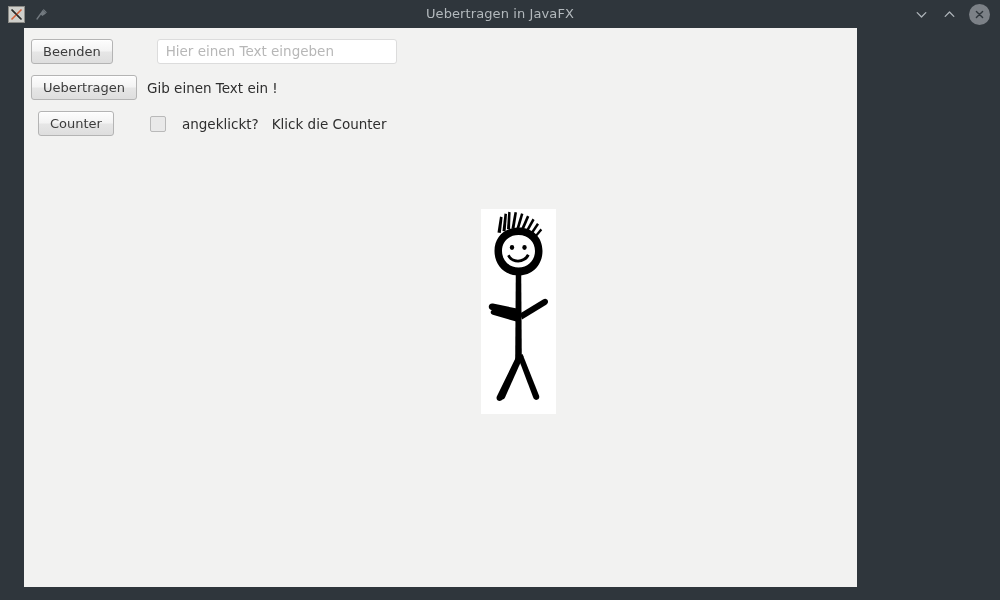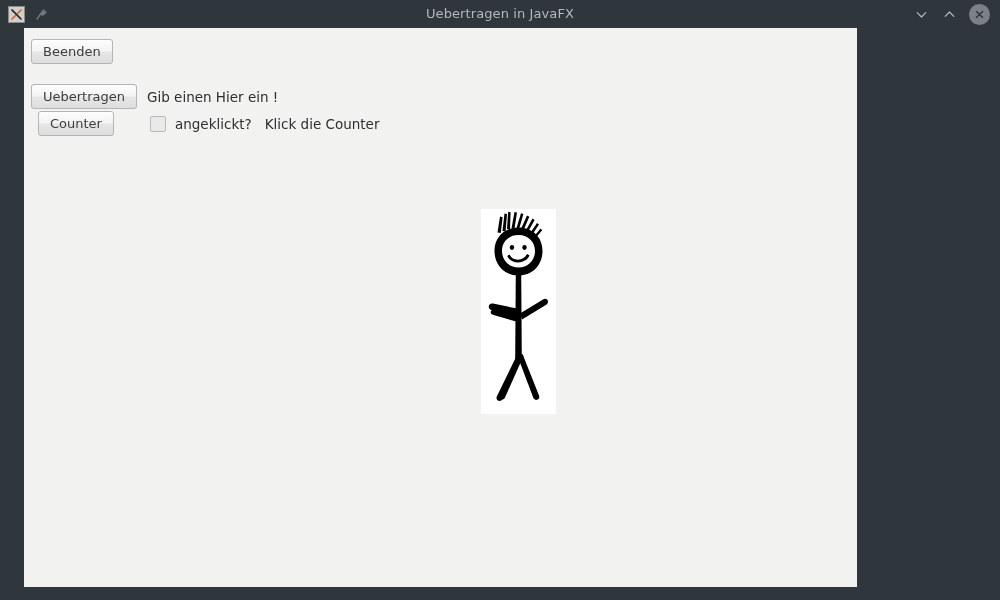--- a/index.html
+++ b/index.html
@@ -115,21 +115,21 @@
     margin-left: 19px;
   }
 
   
   .row {
     position: absolute;
     display: flex;
     align-items: center;
   }
   .row-1 { left: 7px; top: 11px; }
-  .row-2 { left: 7px; top: 56px; }
+  .row-2 { left: 7px; top: 47px; }
   .row-3 { left: 14px; top: 83px; }
 
   .btn {
     font-family: "DejaVu Sans", "Liberation Sans", sans-serif;
     font-size: 13px;
     color: #3c3c3c;
     background: linear-gradient(to bottom, #fdfdfd 0%, #f3f3f3 48%, #e6e6e6 52%, #dedede 100%);
     border: 1px solid #b4b4b4;
     border-radius: 3px;
     padding: 0 11px;
@@ -163,21 +163,21 @@
   .label {
     font-family: "DejaVu Sans", "Liberation Sans", sans-serif;
     font-size: 13.5px;
     color: #2e2e2e;
     white-space: nowrap;
   }
 
   .checkbox-wrap {
     display: flex;
     align-items: center;
-    gap: 9px;
+    gap: 16px;
   }
   .checkbox {
     width: 16px;
     height: 16px;
     box-sizing: border-box;
     background: #e9e9e9;
     border: 1px solid #b9b9b9;
     border-radius: 2px;
   }
   .cb-gap { width: 13px; }
@@ -238,26 +238,27 @@
         </svg>
       </div>
     </div>
   </div>
 
   <div class="client">
 
     <div class="row row-1">
       <button class="btn">Beenden</button>
       <div class="spacer-1"></div>
+      <div class="textfield">Hier einen Text eingeben</div>
     </div>
 
     <div class="row row-2">
       <button class="btn">Uebertragen</button>
       <div class="spacer-2"></div>
-      <span class="label">Gib einen Hier ein !</span>
+      <span class="label">Gib einen Text ein !</span>
     </div>
 
     <div class="row row-3">
       <button class="btn">Counter</button>
       <div class="spacer-3"></div>
       <div class="checkbox-wrap">
         <span class="checkbox"></span>
         <span class="label">angeklickt?</span>
       </div>
       <div class="cb-gap"></div>

